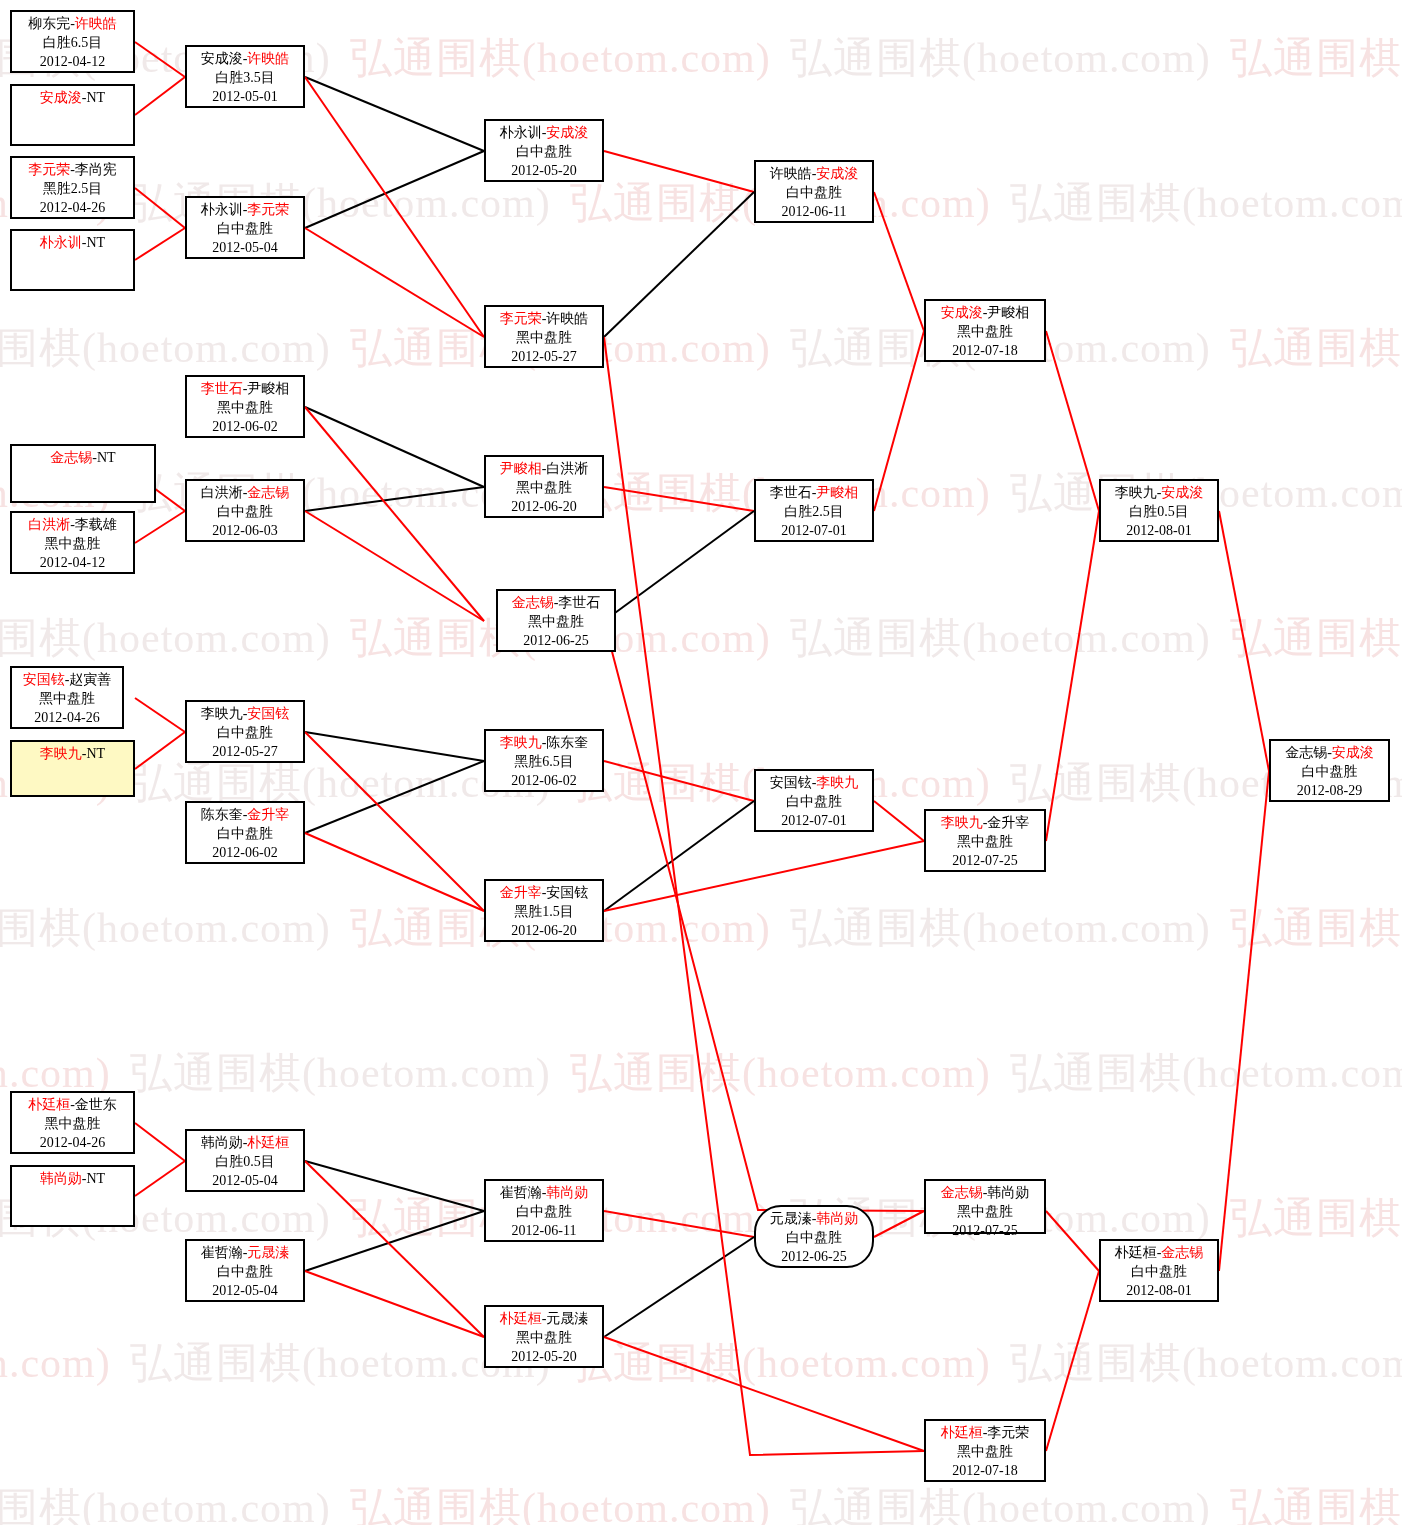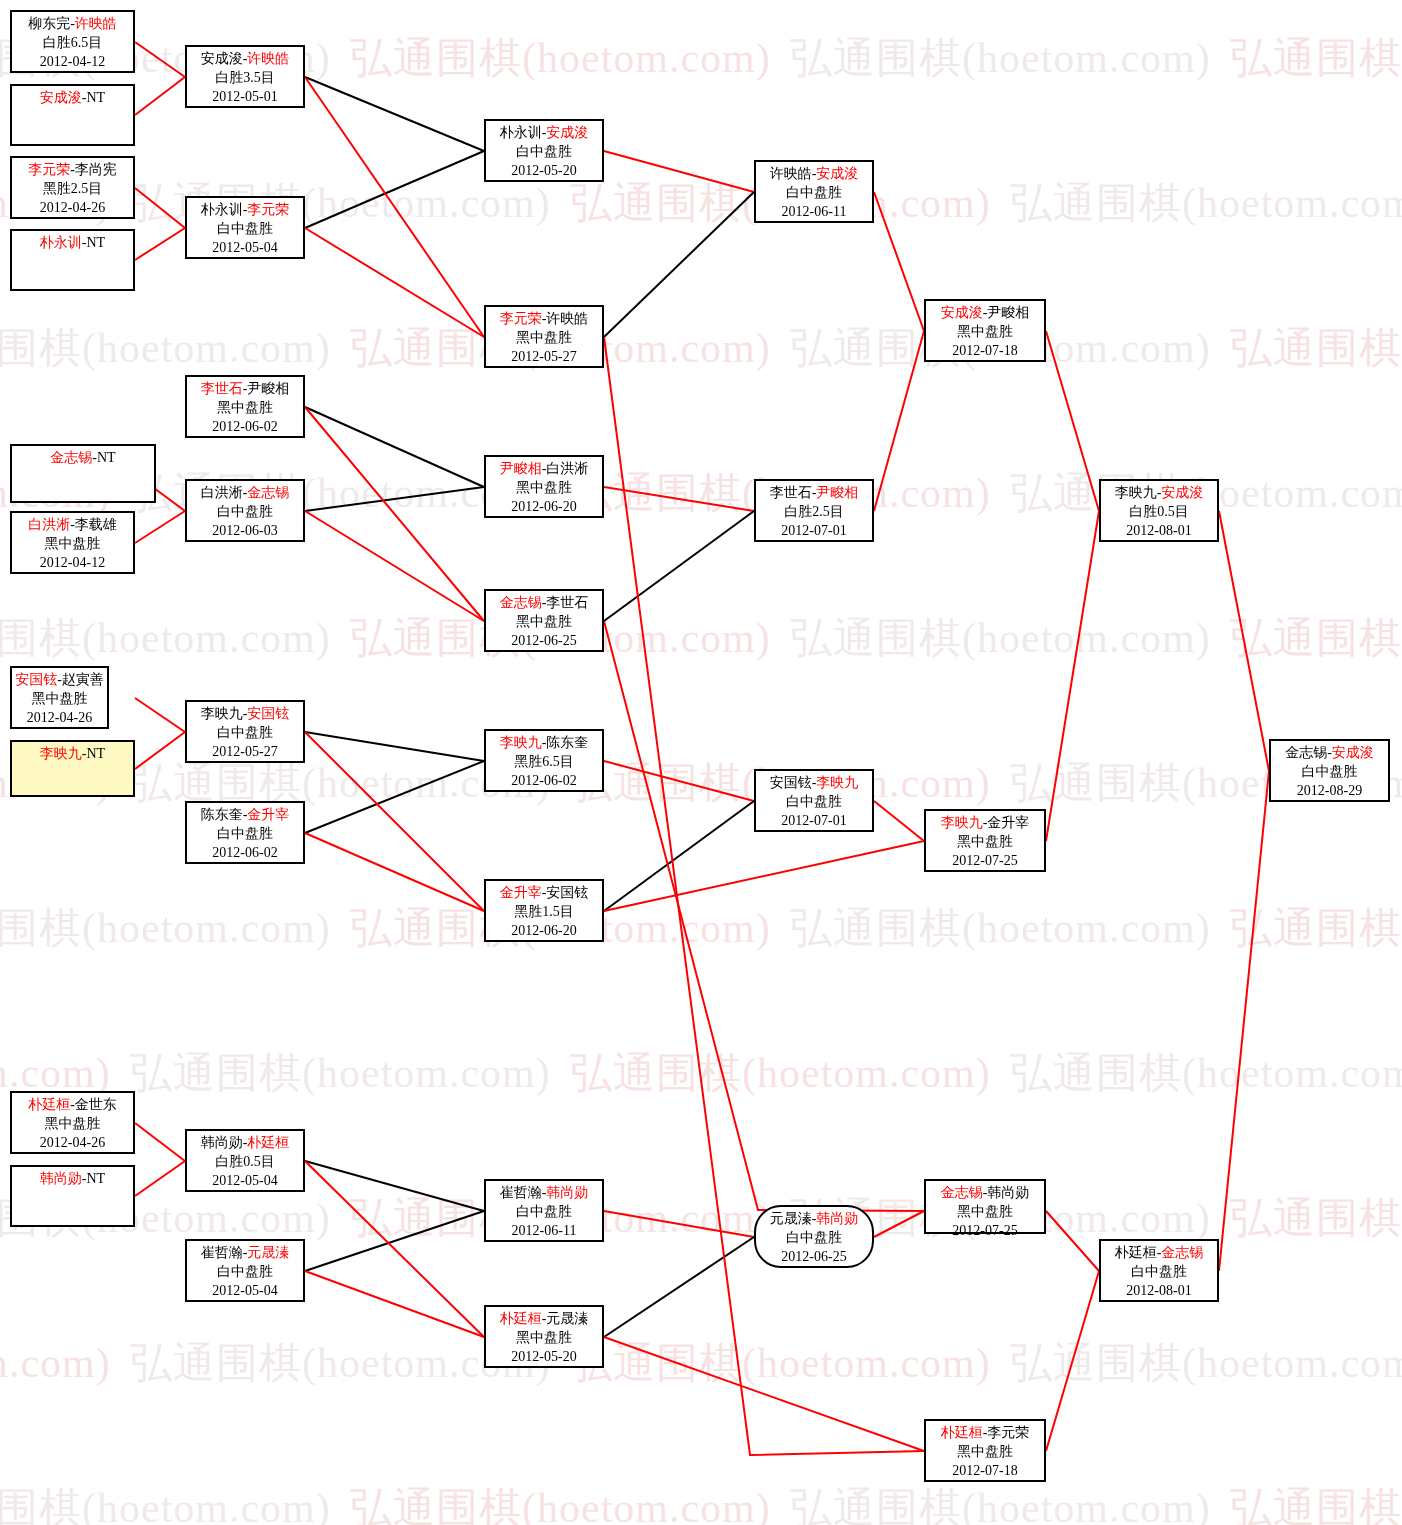--- a/index.html
+++ b/index.html
@@ -135,21 +135,21 @@
         <div class="players"><span style="color: rgb(254, 0, 0);">朴永训</span><span style="color: rgb(0, 0, 0);">-NT</span></div>
       </div>
       <div class="box" style="left: 10px; top: 444px; width: 146px; height: 59px; border-color: rgb(0, 0, 0); background: rgb(255, 255, 255);">
         <div class="players"><span style="color: rgb(254, 0, 0);">金志锡</span><span style="color: rgb(0, 0, 0);">-NT</span></div>
       </div>
       <div class="box" style="left: 10px; top: 511px; width: 125px; height: 63px; border-color: rgb(0, 0, 0); background: rgb(255, 255, 255);">
         <div class="players"><span style="color: rgb(254, 0, 0);">白洪淅</span><span style="color: rgb(0, 0, 0);">-李载雄</span></div>
         <div>黑中盘胜</div>
         <div>2012-04-12</div>
       </div>
-      <div class="box" style="left: 10px; top: 666px; width: 99px; height: 63px; border-color: rgb(0, 0, 0); background: rgb(255, 255, 255); font-family: Liberation Serif, serif;">
+      <div class="box" style="left: 10px; top: 666px; width: 114px; height: 63px; border-color: rgb(0, 0, 0); background: rgb(255, 255, 255); font-family: Liberation Serif, serif;">
         <div class="players"><span style="color: rgb(254, 0, 0);">安国铉</span><span style="color: rgb(0, 0, 0);">-赵寅善</span></div>
         <div>黑中盘胜</div>
         <div>2012-04-26</div>
       </div>
       <div class="box" style="left: 10px; top: 740px; width: 125px; height: 57px; border-color: rgb(0, 0, 0); background: #fef9c3;">
         <div class="players"><span style="color: rgb(254, 0, 0);">李映九</span><span style="color: rgb(0, 0, 0);">-NT</span></div>
       </div>
       <div class="box" style="left: 10px; top: 1091px; width: 125px; height: 63px; border-color: rgb(0, 0, 0); background: rgb(255, 255, 255);">
         <div class="players"><span style="color: rgb(254, 0, 0);">朴廷桓</span><span style="color: rgb(0, 0, 0);">-金世东</span></div>
         <div>黑中盘胜</div>
@@ -206,21 +206,21 @@
       <div class="box" style="left: 484px; top: 305px; width: 120px; height: 63px; border-color: rgb(0, 0, 0); background: rgb(255, 255, 255);">
         <div class="players"><span style="color: rgb(254, 0, 0);">李元荣</span><span style="color: rgb(0, 0, 0);">-许映皓</span></div>
         <div>黑中盘胜</div>
         <div>2012-05-27</div>
       </div>
       <div class="box" style="left: 484px; top: 455px; width: 120px; height: 63px; border-color: rgb(0, 0, 0); background: rgb(255, 255, 255);">
         <div class="players"><span style="color: rgb(254, 0, 0);">尹畯相</span><span style="color: rgb(0, 0, 0);">-白洪淅</span></div>
         <div>黑中盘胜</div>
         <div>2012-06-20</div>
       </div>
-      <div class="box" style="left: 484px; top: 589px; width: 120px; height: 63px; border-color: rgb(0, 0, 0); background: rgb(255, 255, 255); text-align: center;">
+      <div class="box" style="left: 496px; top: 589px; width: 120px; height: 63px; border-color: rgb(0, 0, 0); background: rgb(255, 255, 255); text-align: center;">
         <div class="players"><span style="color: rgb(254, 0, 0);">金志锡</span><span style="color: rgb(0, 0, 0);">-李世石</span></div>
         <div>黑中盘胜</div>
         <div>2012-06-25</div>
       </div>
       <div class="box" style="left: 484px; top: 729px; width: 120px; height: 63px; border-color: rgb(0, 0, 0); background: rgb(255, 255, 255);">
         <div class="players"><span style="color: rgb(254, 0, 0);">李映九</span><span style="color: rgb(0, 0, 0);">-陈东奎</span></div>
         <div>黑胜6.5目</div>
         <div>2012-06-02</div>
       </div>
       <div class="box" style="left: 484px; top: 879px; width: 120px; height: 63px; border-color: rgb(0, 0, 0); background: rgb(255, 255, 255);">

